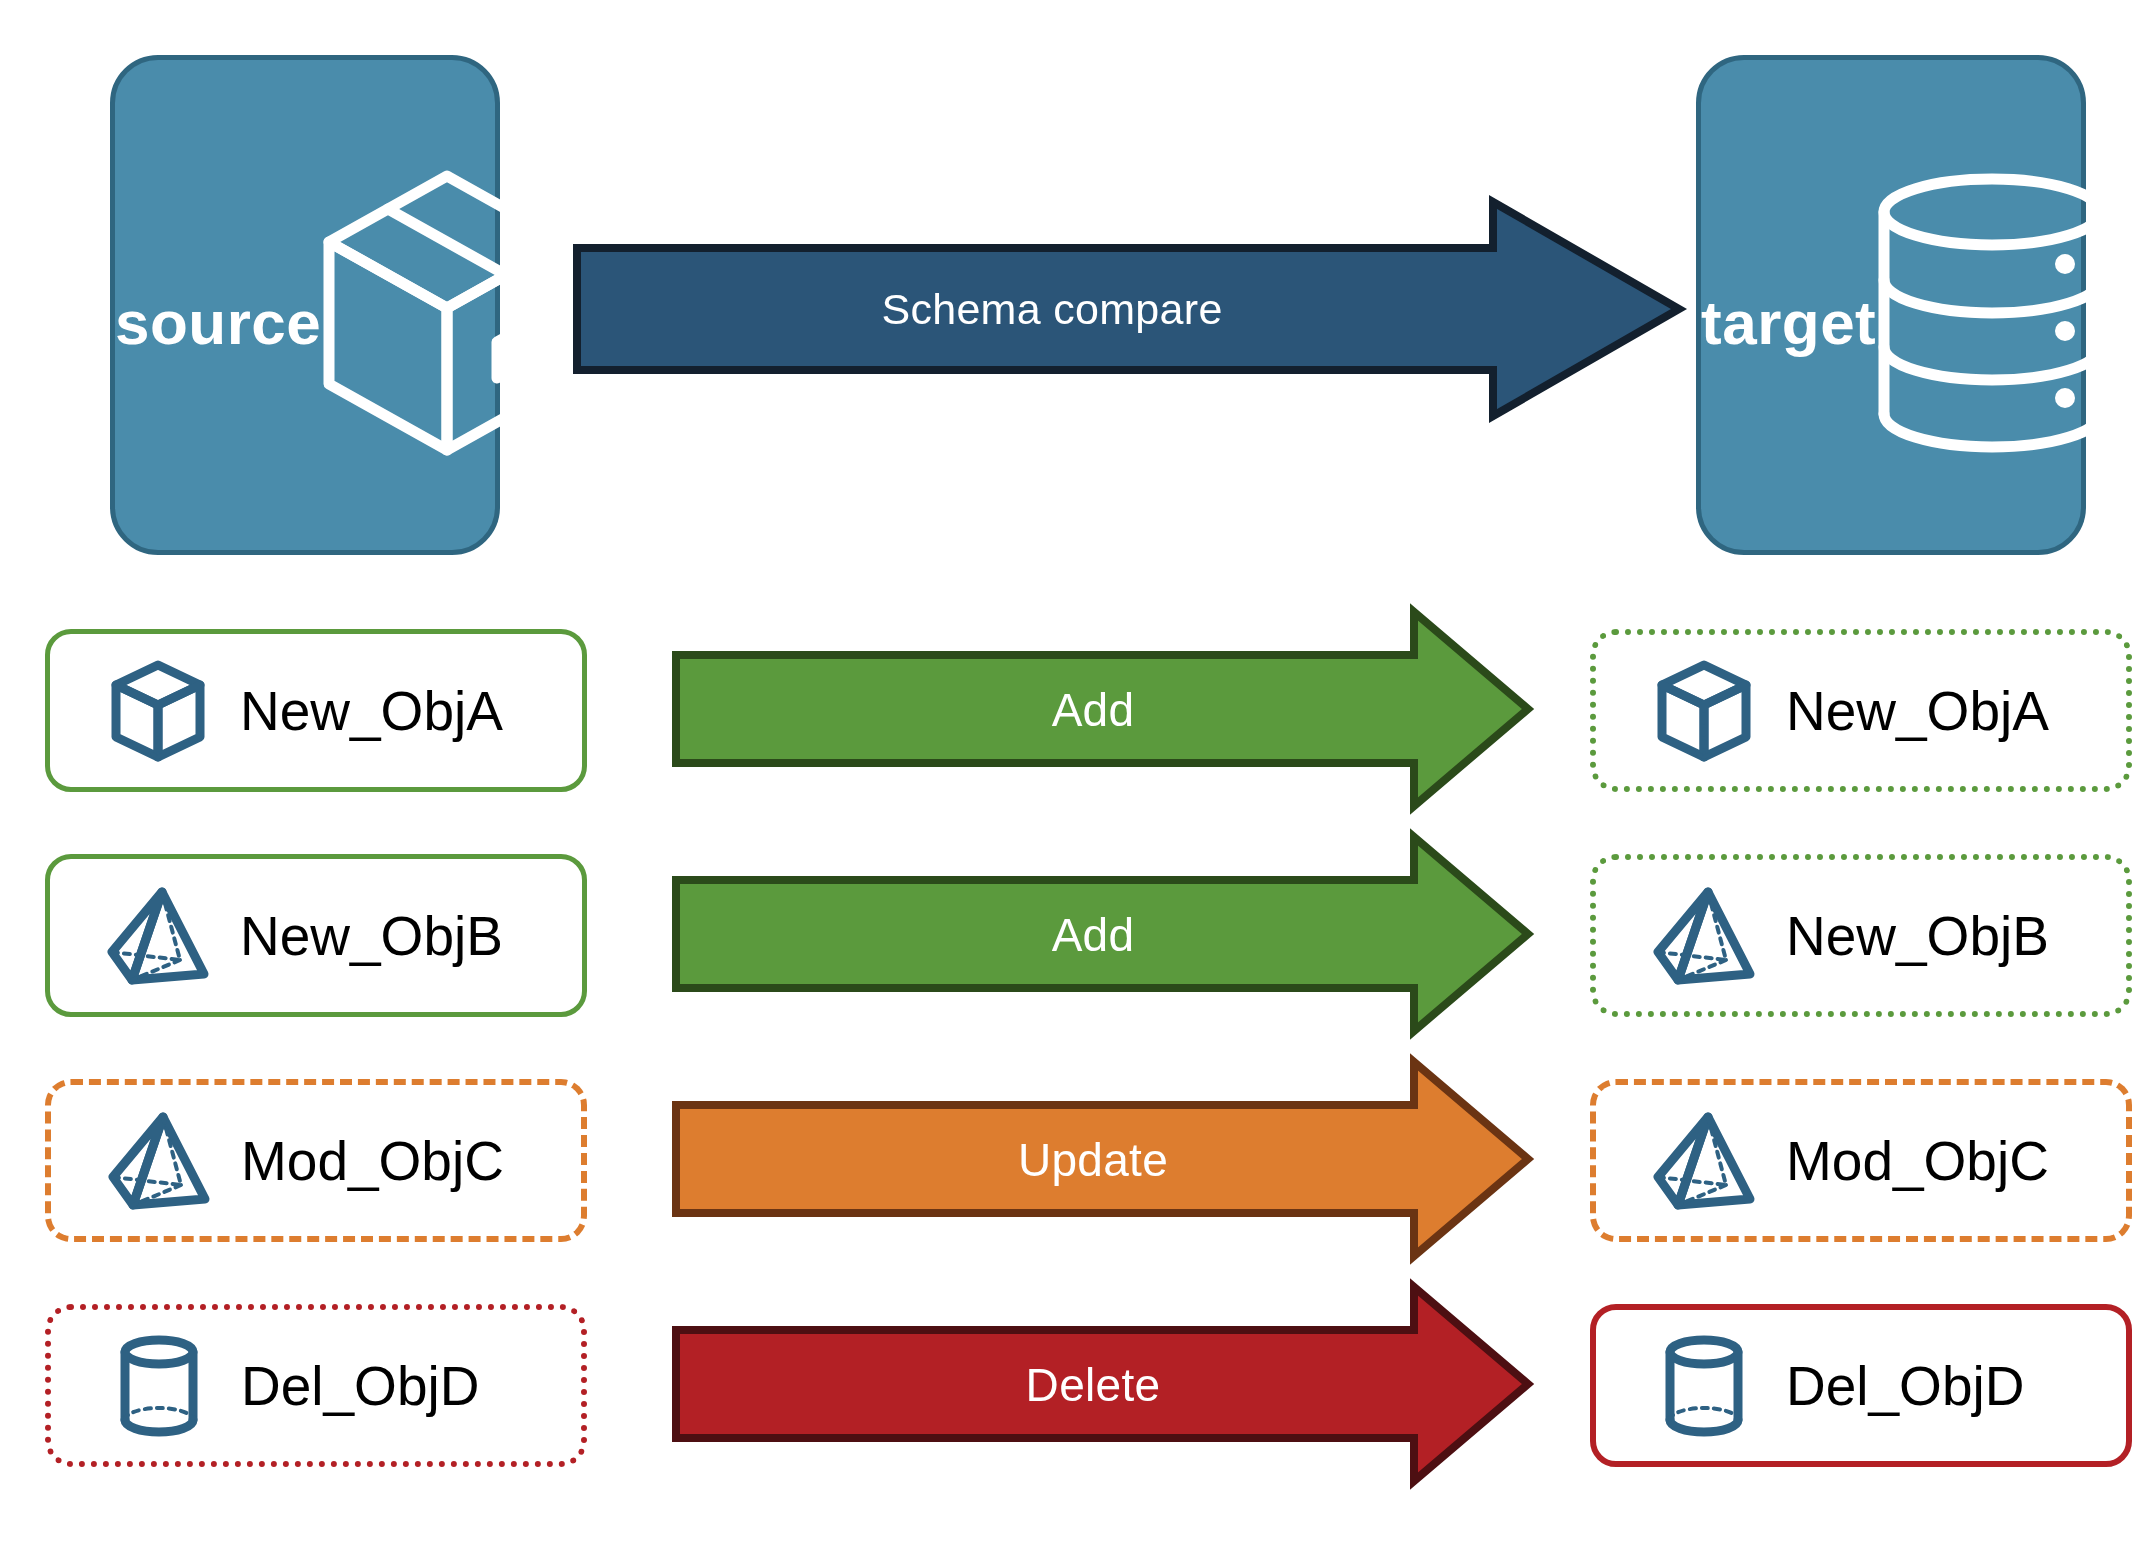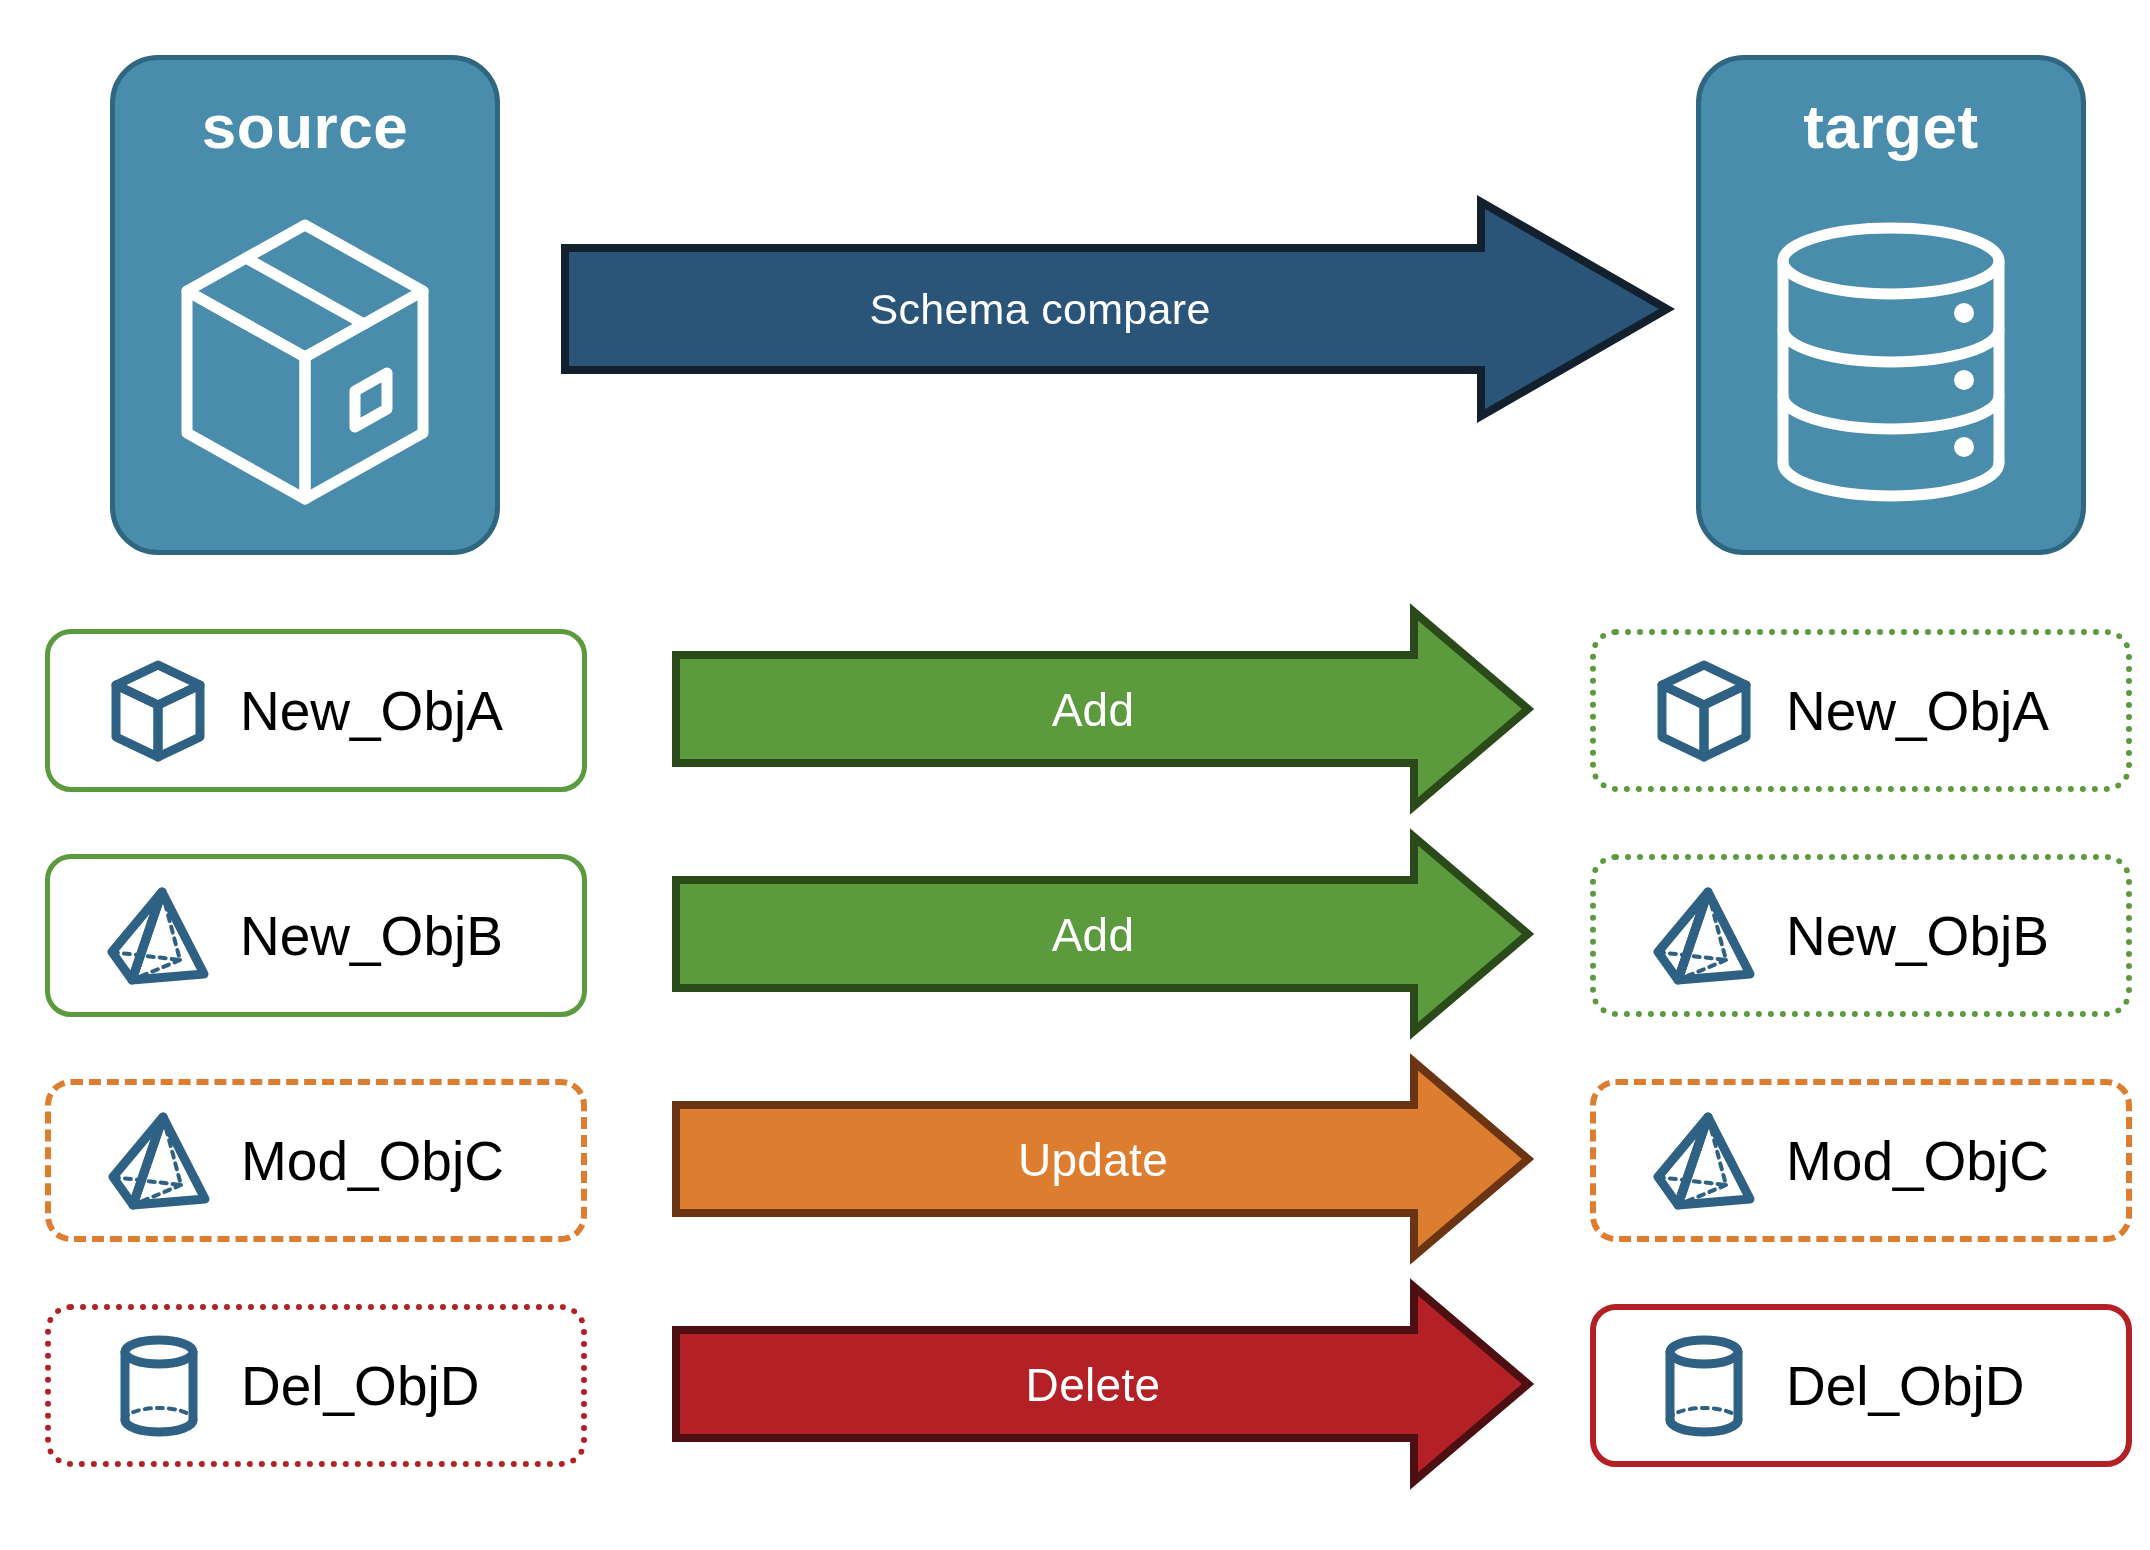--- a/index.html
+++ b/index.html
@@ -23,21 +23,21 @@
   .endpoint {
     position: absolute;
     top: 55px;
     width: 390px;
     height: 500px;
     border-radius: 48px;
     background: #4a8cab;
     border: 5px solid #2f6680;
     box-sizing: border-box;
     display: flex;
-    flex-direction: column;
+    flex-direction: row;
     align-items: center;
   }
   #source-panel { left: 110px; }
   #target-panel { left: 1696px; }
 
   .endpoint-title {
     color: #ffffff;
     font-size: 62px;
     font-weight: bold;
     letter-spacing: 0.5px;
@@ -49,21 +49,21 @@
     margin-top: 16px;
     flex: 1;
     display: flex;
     align-items: center;
     justify-content: center;
   }
 
   
   #schema-arrow {
     position: absolute;
-    left: 540px;
+    left: 552px;
     top: 198px;
     width: 1110px;
     height: 222px;
     padding-left: 21px;
   }
   #schema-arrow .arrow-label {
     position: absolute;
     left: 0;
     top: 0;
     width: 1000px;

